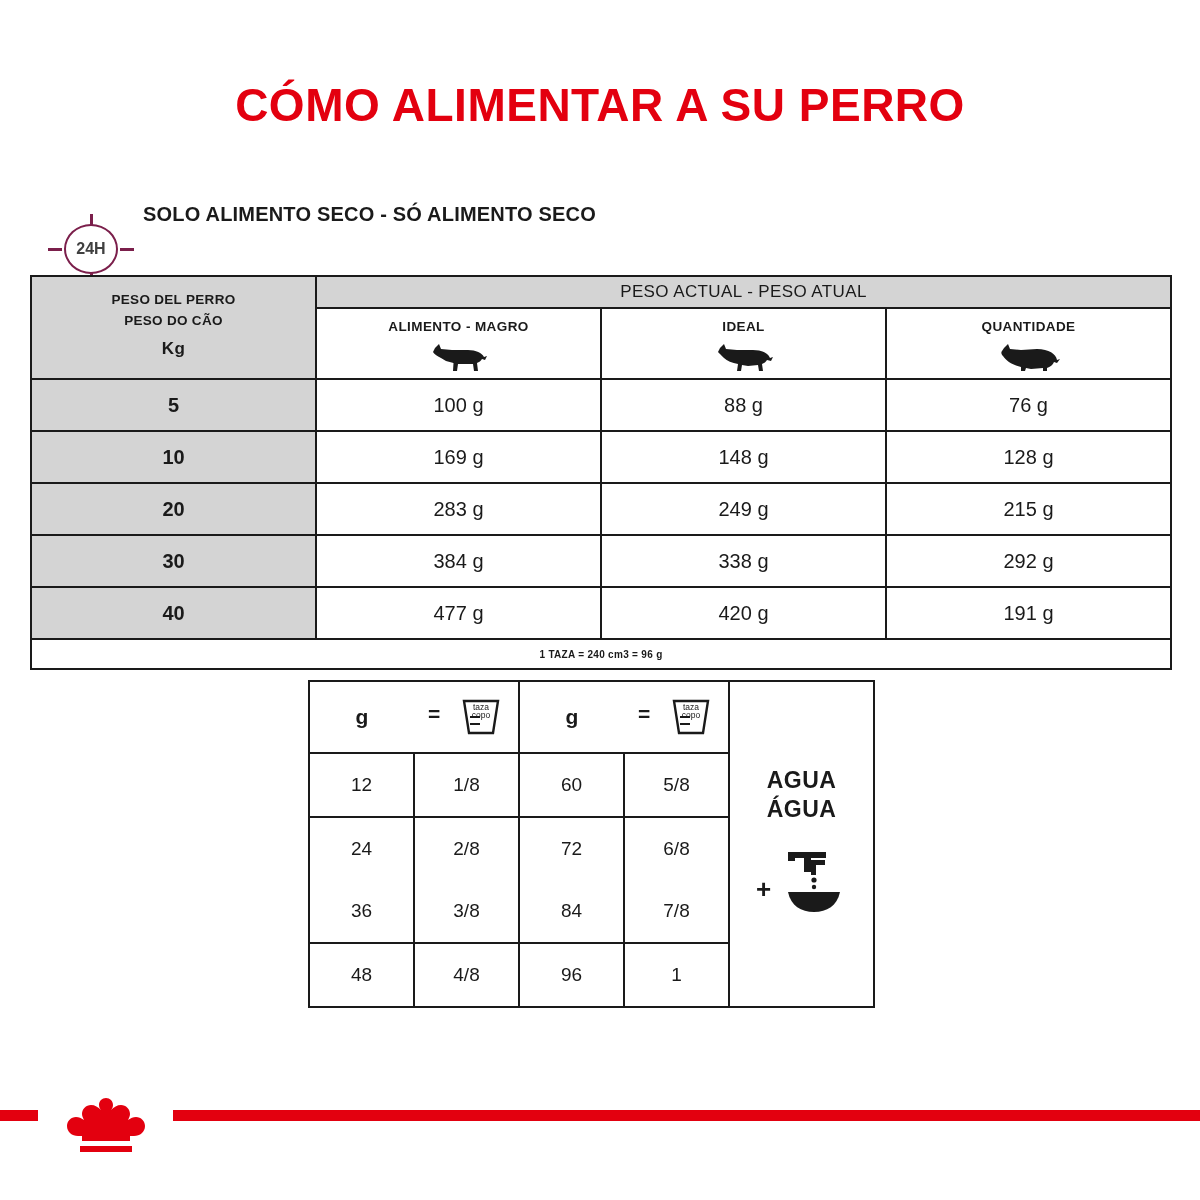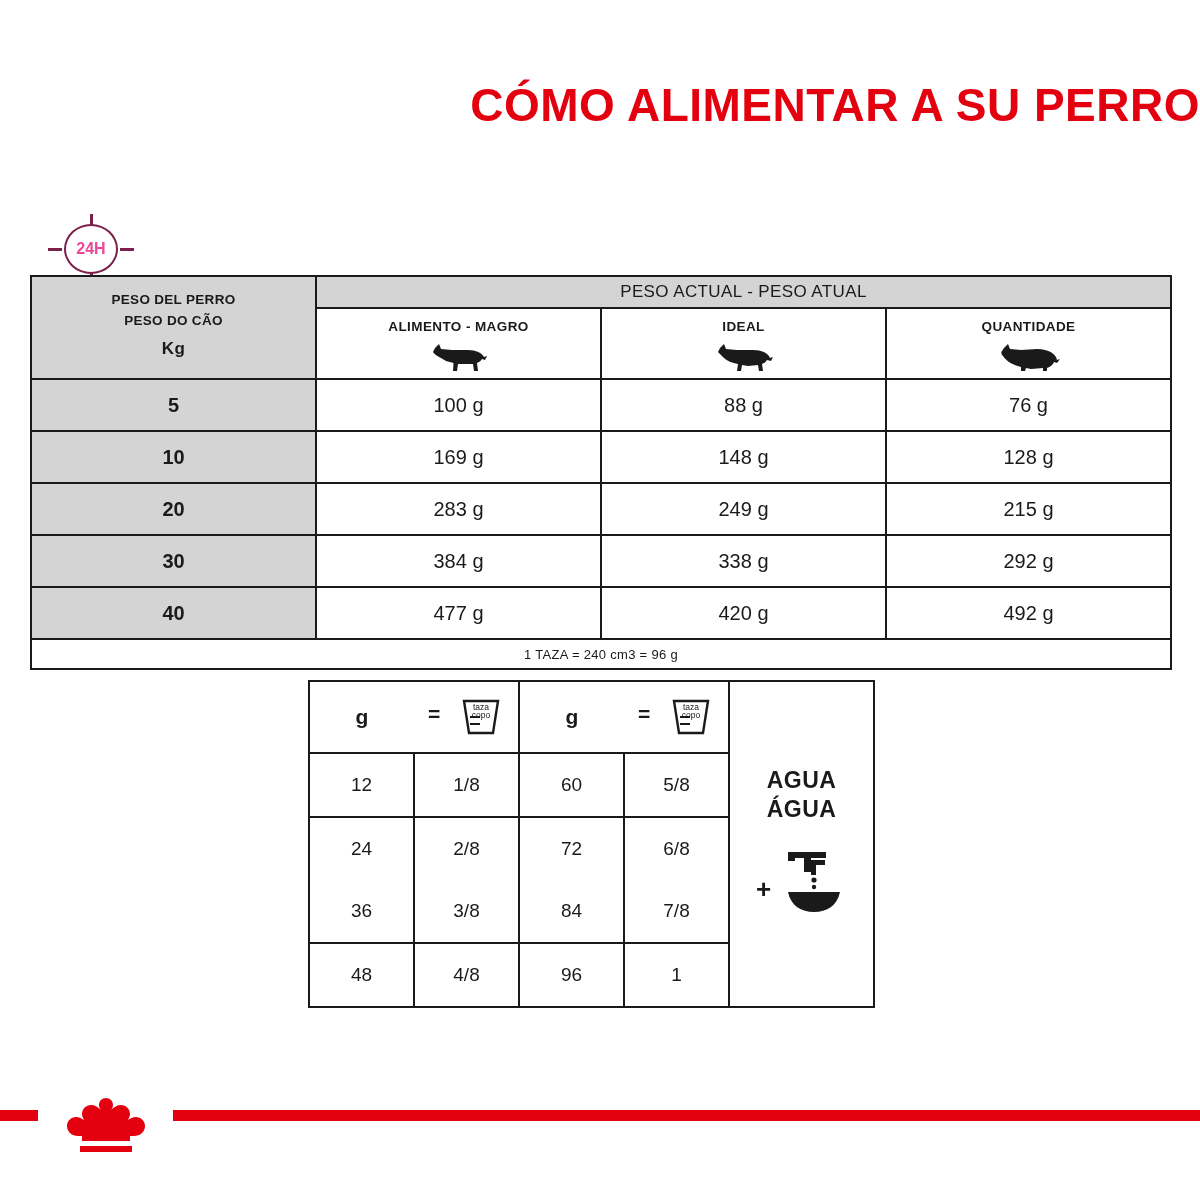--- a/index.html
+++ b/index.html
@@ -11,21 +11,21 @@
     height: 1200px;
     background: #ffffff;
     font-family: "Liberation Sans", sans-serif;
     color: #1a1a1a;
     position: relative;
     overflow: hidden;
   }
 
   
   .page-title {
-    text-align: right;
+    text-align: center;
     color: #e3000f;
     font-size: 46px;
     font-weight: bold;
     letter-spacing: 0.5px;
     margin-top: 78px;
   }
 
   
   .section-head {
     position: absolute;
@@ -70,21 +70,21 @@
   .badge-24h .txt {
     position: absolute;
     left: 18px;
     top: 2px;
     width: 54px;
     height: 50px;
     line-height: 50px;
     text-align: center;
     font-size: 16px;
     font-weight: bold;
-    color: #ec4899;
+    color: #404040;
   }
   .badge-24h .tick {
     position: absolute;
     background: #7b1f4b;
   }
   .badge-24h .t-left  { left: 2px;  top: 26px; width: 14px; height: 2.5px; }
   .badge-24h .t-right { left: 74px; top: 26px; width: 14px; height: 2.5px; }
   .badge-24h .t-top   { left: 44px; top: -8px; width: 2.5px; height: 11px; }
   .badge-24h .t-bot   { left: 44px; top: 51px; width: 2.5px; height: 11px; }
 
@@ -141,22 +141,22 @@
   .row-kg {
     font-size: 20px;
     font-weight: bold;
     height: 50px;
   }
   .row-val {
     font-size: 20px;
     height: 50px;
   }
   .cup-note {
-    font-size: 13px;
-    font-weight: normal;
+    font-size: 10px;
+    font-weight: bold;
     letter-spacing: 0.3px;
     height: 28px;
   }
 
   
   .conv-table {
     position: absolute;
     left: 308px;
     top: 680px;
     width: 565px;
@@ -242,20 +242,21 @@
 <div class="badge-24h">
   <div class="tick t-left"></div>
   <div class="tick t-right"></div>
   <div class="tick t-top"></div>
   <div class="tick t-bot"></div>
   <div class="ring"></div>
   <div class="txt">24H</div>
 </div>
 
 <div class="section-head">
+  <div class="line2">SOLO ALIMENTO SECO - SÓ ALIMENTO SECO</div>
 </div>
 
 <table class="ration-table">
   <colgroup>
     <col style="width:285px">
     <col style="width:285px">
     <col style="width:285px">
     <col style="width:285px">
   </colgroup>
   <tbody>
@@ -317,21 +318,21 @@
     <tr>
       <td class="grey row-kg">30</td>
       <td class="row-val">384 g</td>
       <td class="row-val">338 g</td>
       <td class="row-val">292 g</td>
     </tr>
     <tr>
       <td class="grey row-kg">40</td>
       <td class="row-val">477 g</td>
       <td class="row-val">420 g</td>
-      <td class="row-val">492 g</td>
+      <td class="row-val">191 g</td>
     </tr>
 
     <tr>
       <td class="cup-note" colspan="4">1 TAZA =  240 cm3 = 96 g</td>
     </tr>
   </tbody>
 </table>
 
 <table class="conv-table">
   <colgroup>

